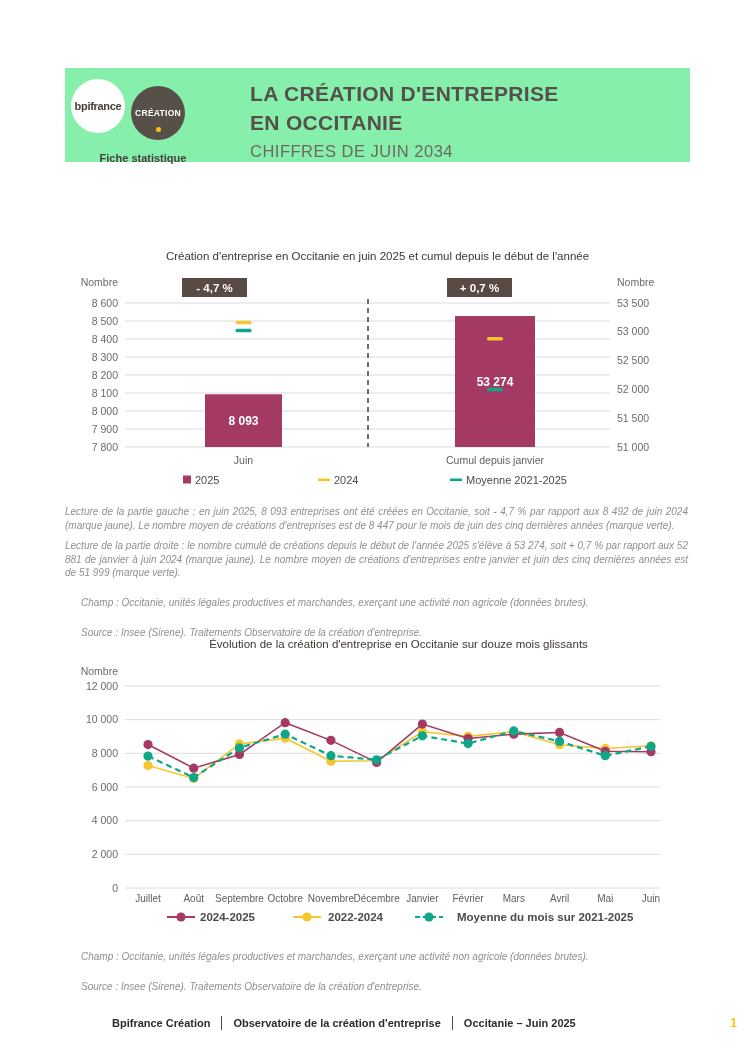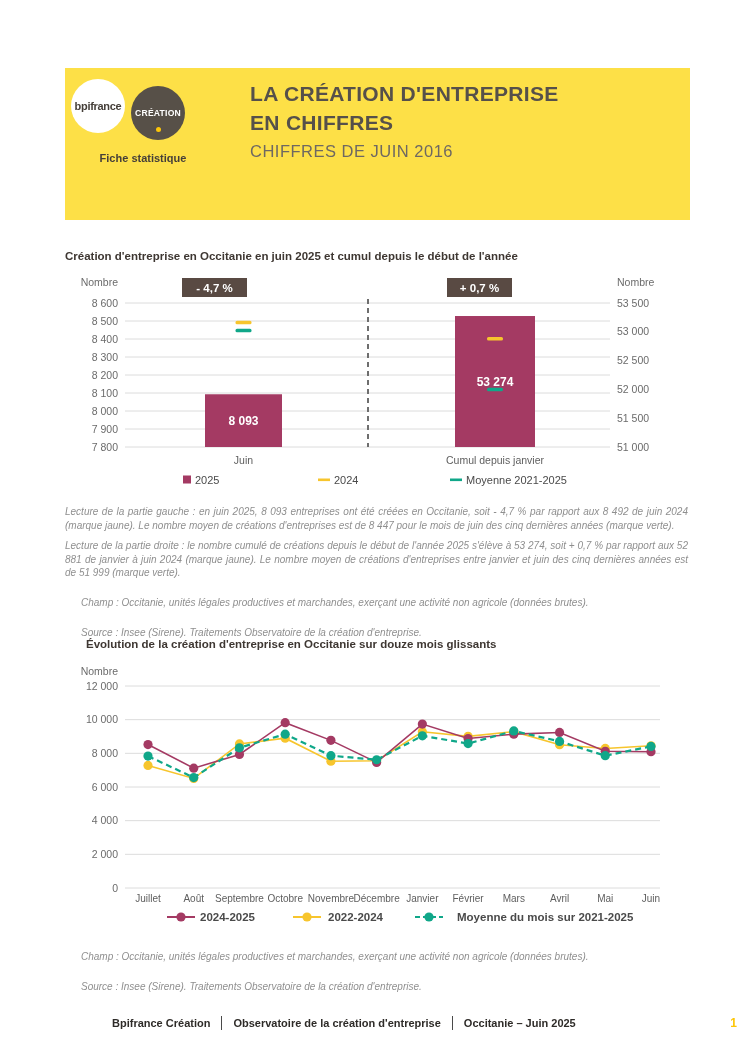--- a/index.html
+++ b/index.html
@@ -1,33 +1,33 @@
 <!DOCTYPE html>
 <html><head>
 <meta charset="utf-8">
 <style>
   html,body{margin:0;padding:0;background:#ffffff;}
   body{width:750px;height:1061px;position:relative;font-family:"Liberation Sans","DejaVu Sans",sans-serif;}
   .page{position:absolute;inset:0;background:#ffffff;overflow:hidden;}
 
   
-  .band{position:absolute;left:65px;top:68px;width:625px;height:152px;background:#fde047;}
+  .band{position:absolute;left:65px;top:68px;width:625px;height:94px;background:#86efac;}
   .logo-circle{position:absolute;border-radius:50%;display:flex;align-items:center;justify-content:center;}
   .logo-bpi{left:6px;top:11px;width:54px;height:54px;background:#ffffff;}
   .logo-bpi span{font-size:11px;font-weight:bold;color:#453F39;letter-spacing:-0.3px;}
   .logo-crea{left:66px;top:18px;width:54px;height:54px;background:#575048;position:absolute;}
   .logo-crea .word{font-size:8.6px;font-weight:bold;color:#ffffff;letter-spacing:0.2px;}
   .logo-crea .dot{position:absolute;left:50%;bottom:8px;width:5px;height:5px;margin-left:-2px;border-radius:50%;background:#FDC608;}
   .fiche{position:absolute;left:13px;top:84px;width:130px;text-align:center;font-size:11px;font-weight:bold;color:#453F39;}
   .head-title{position:absolute;left:185px;top:11px;width:430px;text-align:left;color:#56504A;}
   .head-title .l1,.head-title .l2{font-size:21px;font-weight:bold;line-height:29px;letter-spacing:0.3px;}
   .head-title .sub{font-size:16.5px;color:#6E6862;margin-top:5px;letter-spacing:0.5px;}
 
   
-  .sec-title{position:absolute;left:65px;width:625px;font-size:11.5px;font-weight:bold;color:#3E3732;}
+  .sec-title{position:absolute;left:65px;width:625px;font-size:11.5px;font-weight:normal;color:#3E3732;text-align:center;}
   #sec1-title{top:250px;}
   #sec2-title{top:638px;margin-left:21px;}
 
   
   #chart1{position:absolute;left:60px;top:272px;width:640px;height:225px;}
   #chart2{position:absolute;left:60px;top:655px;width:640px;height:285px;}
 
   
   .notes{position:absolute;left:65px;width:623px;font-style:italic;color:#8F8F8F;font-size:10px;line-height:13.6px;}
   #notes1{top:505px;}
@@ -50,22 +50,22 @@
     <div class="logo-circle logo-bpi">
       <span>bpifrance</span>
     </div>
     <div class="logo-circle logo-crea">
       <span class="word">CRÉATION</span>
       <span class="dot"></span>
     </div>
     <div class="fiche">Fiche statistique</div>
     <div class="head-title">
       <div class="l1">LA CRÉATION D'ENTREPRISE</div>
-      <div class="l2">EN CHIFFRES</div>
-      <div class="sub">CHIFFRES DE JUIN 2016</div>
+      <div class="l2">EN OCCITANIE</div>
+      <div class="sub">CHIFFRES DE JUIN 2034</div>
     </div>
   </div>
 
   <div class="sec-title" id="sec1-title">Création d'entreprise en Occitanie en juin 2025 et cumul depuis le début de l'année</div>
   <svg id="chart1" viewBox="0 0 640 225">
       <line x1="65" y1="31" x2="550" y2="31" stroke="#DCDCDC" stroke-width="1"></line>
       <text x="58" y="34.5" text-anchor="end" font-size="10.5" fill="#6B6B6B" font-weight="normal" font-family="&quot;Liberation Sans&quot;,&quot;DejaVu Sans&quot;,sans-serif">8&nbsp;600</text>
       <line x1="65" y1="49" x2="550" y2="49" stroke="#DCDCDC" stroke-width="1"></line>
       <text x="58" y="52.5" text-anchor="end" font-size="10.5" fill="#6B6B6B" font-weight="normal" font-family="&quot;Liberation Sans&quot;,&quot;DejaVu Sans&quot;,sans-serif">8&nbsp;500</text>
       <line x1="65" y1="67" x2="550" y2="67" stroke="#DCDCDC" stroke-width="1"></line>

